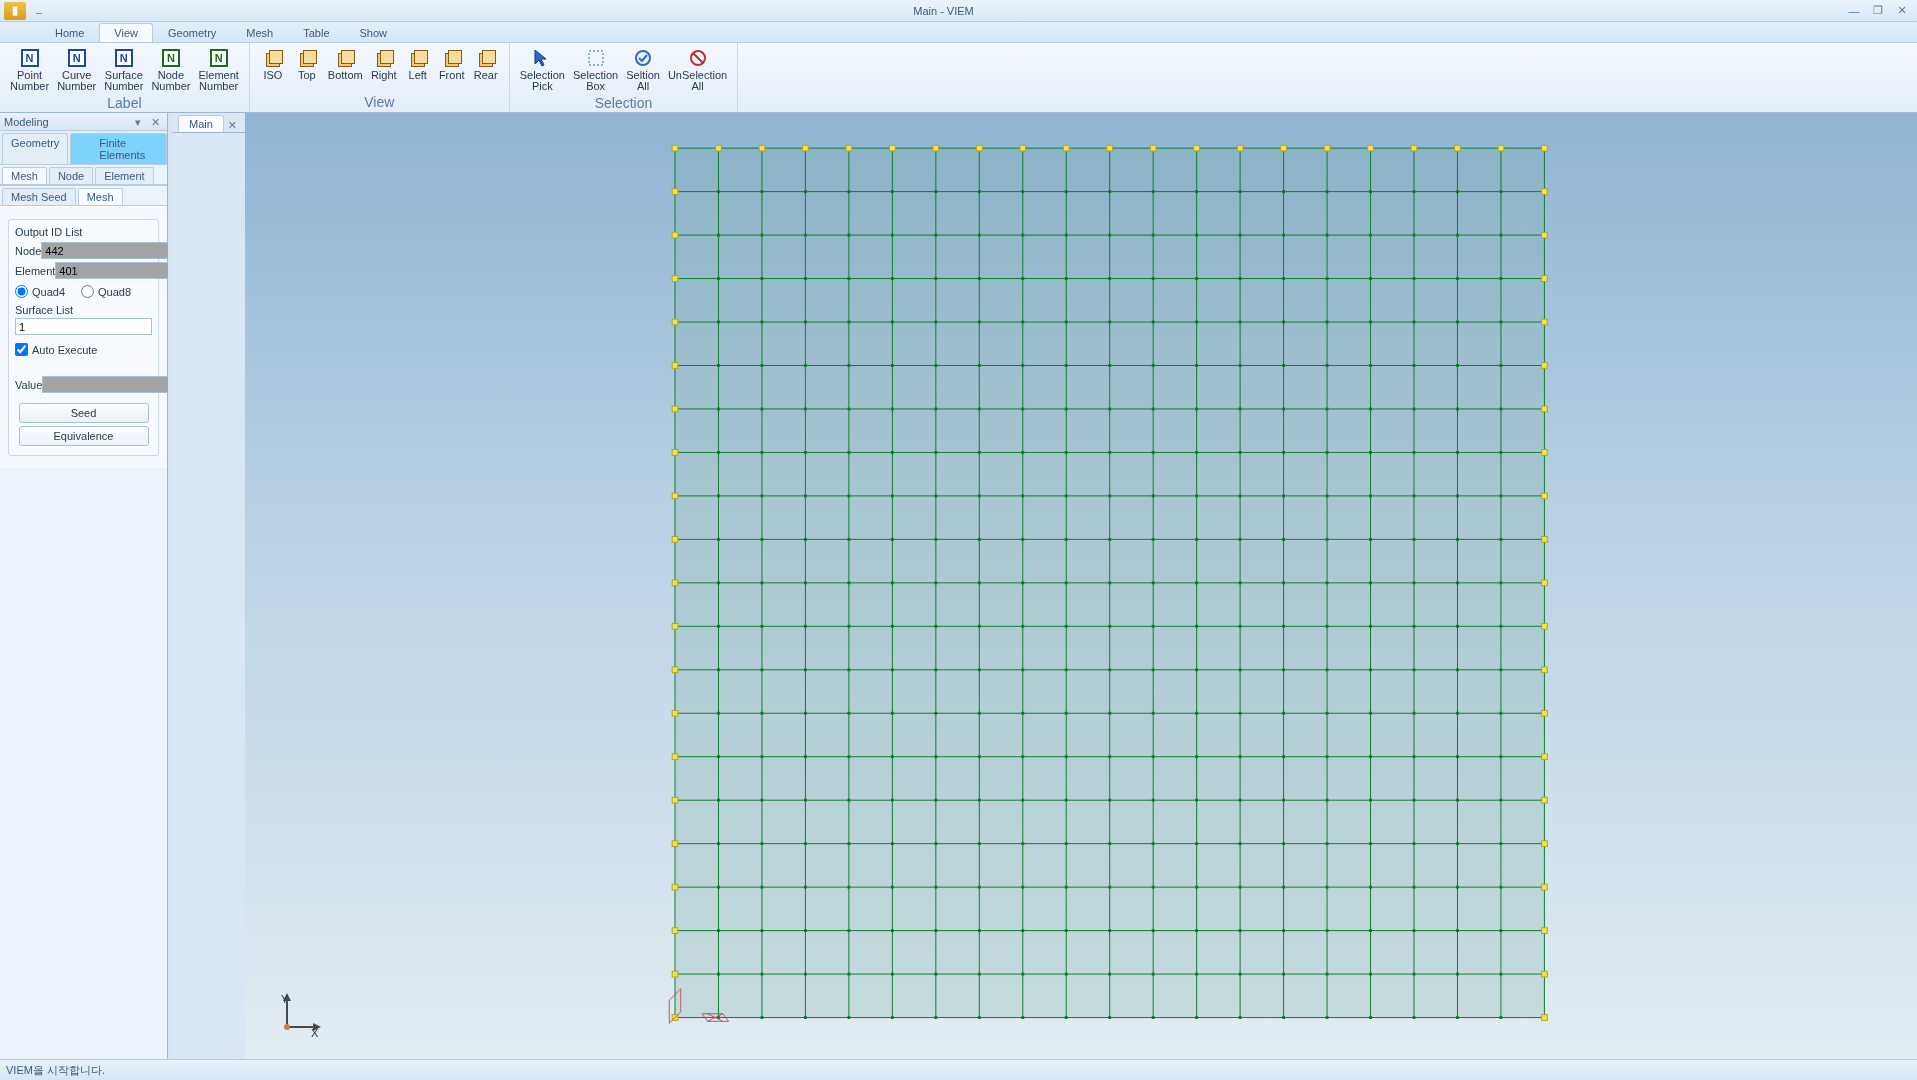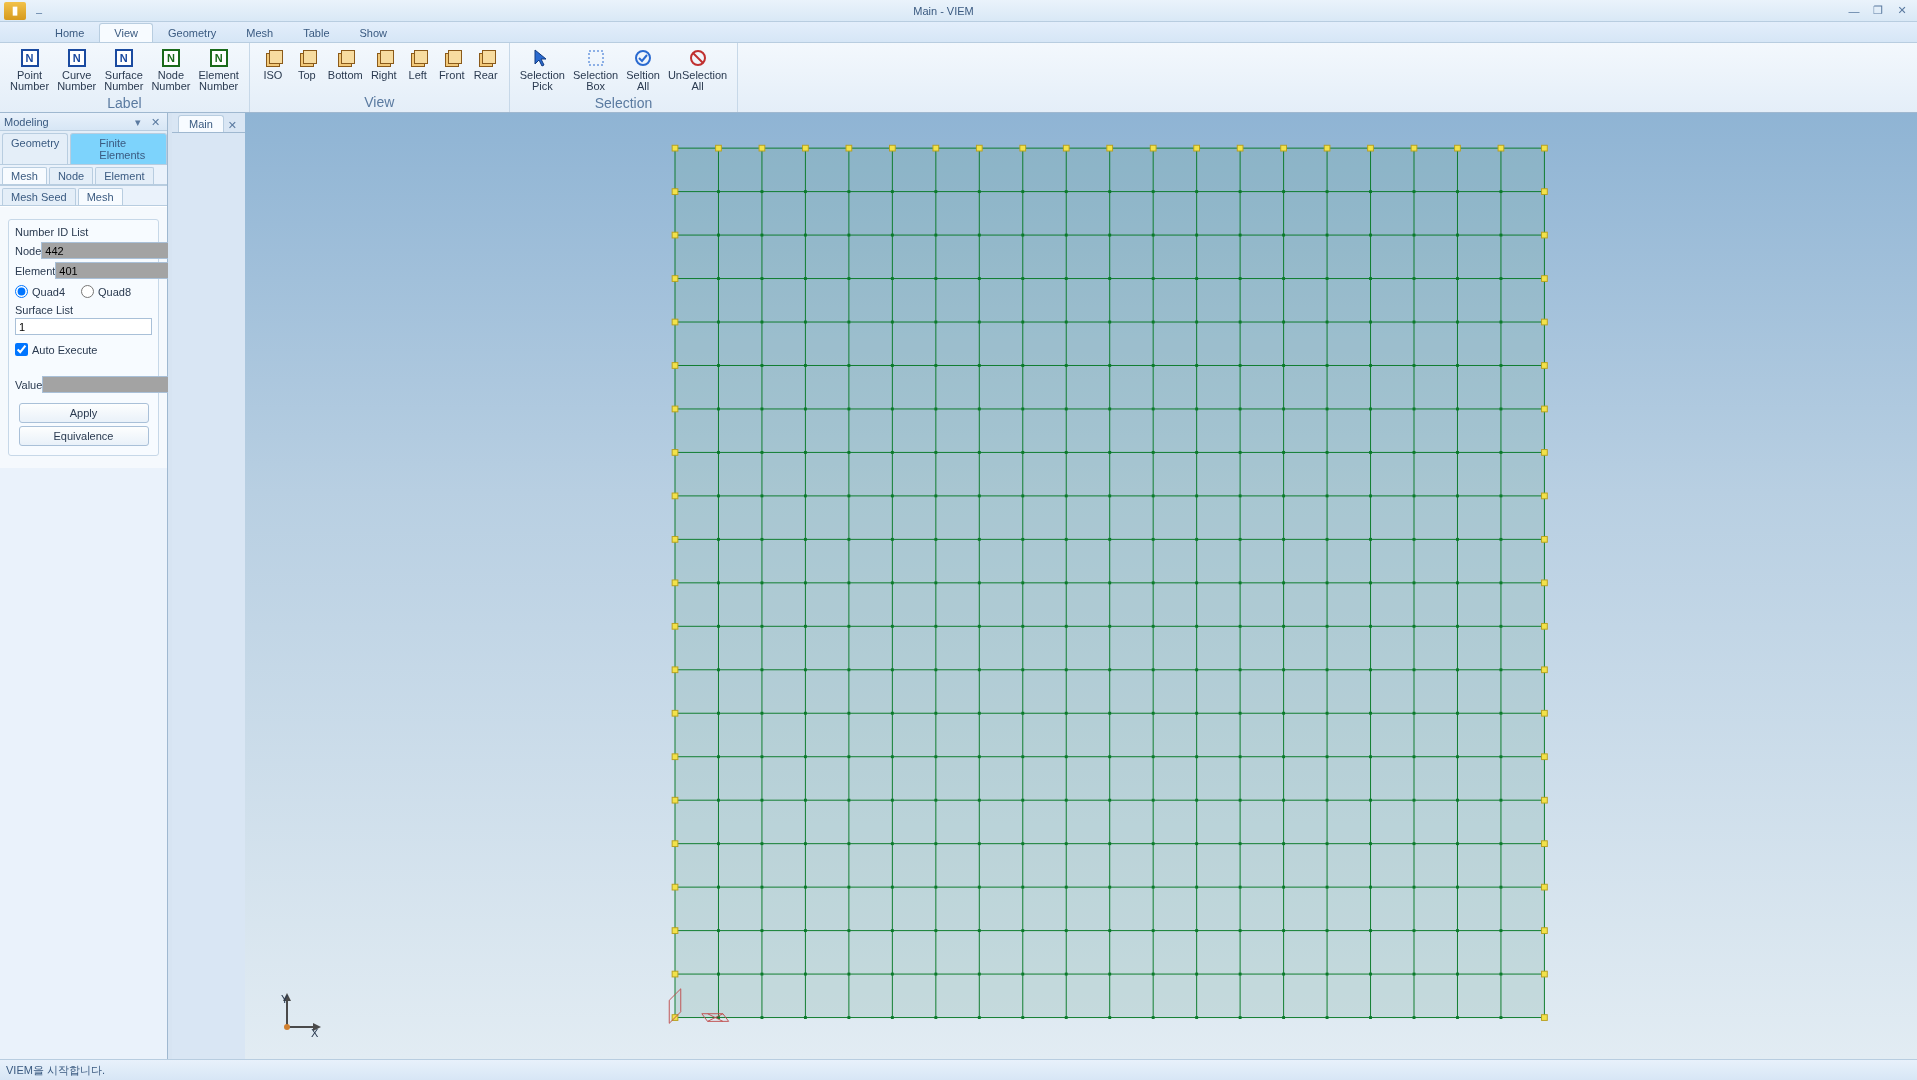--- a/index.html
+++ b/index.html
@@ -242,21 +242,21 @@
       <div class="inner-tab active">Mesh</div>
       <div class="inner-tab">Node</div>
       <div class="inner-tab">Element</div>
     </div>
     <div class="inner-tabs" style="border-top:1px solid #b8cde0;">
       <div class="inner-tab">Mesh Seed</div>
       <div class="inner-tab active">Mesh</div>
     </div>
     <div class="panel-body">
       <div class="fieldset">
-        <div style="margin-bottom:4px;color:#2a3a50;">Number ID List</div>
+        <div style="margin-bottom:4px;color:#2a3a50;">Output ID List</div>
         <div class="fld-row">
           <label>Node</label>
           <input type="text" value="442" style="">
         </div>
         <div class="fld-row">
           <label>Element</label>
           <input type="text" value="401" style="">
         </div>
         <div class="radio-row">
           <label>
@@ -271,21 +271,21 @@
         <div style="margin-top:6px;color:#2a3a50;">Surface List</div>
         <input class="full-input" type="text" value="1" style="">
         <div class="chk-row">
           <input type="checkbox" checked="" style="">
           <span>Auto Execute</span>
         </div>
         <div class="fld-row">
           <label style="width:40px">Value</label>
           <input type="text" value="" style="">
         </div>
-        <div class="wide-btn" style="margin-top:10px">Apply</div>
+        <div class="wide-btn" style="margin-top:10px">Seed</div>
         <div class="wide-btn">Equivalence</div>
       </div>
     </div>
   </div>
 
   <div class="splitter"></div>
 
   <div class="view-wrap">
     <div class="view-tabs">
       <div class="view-tab">Main</div>

